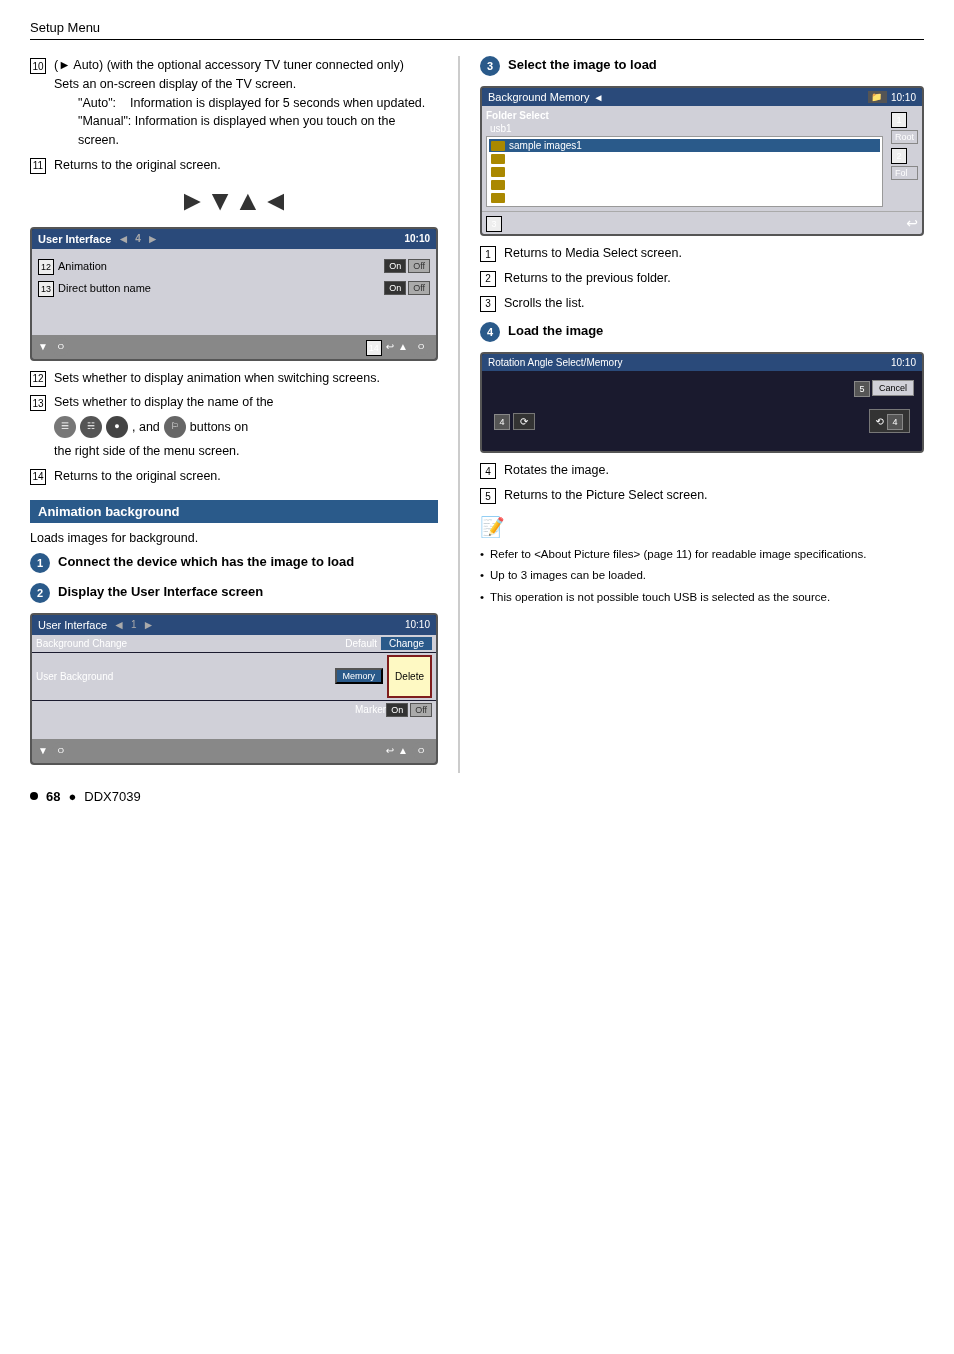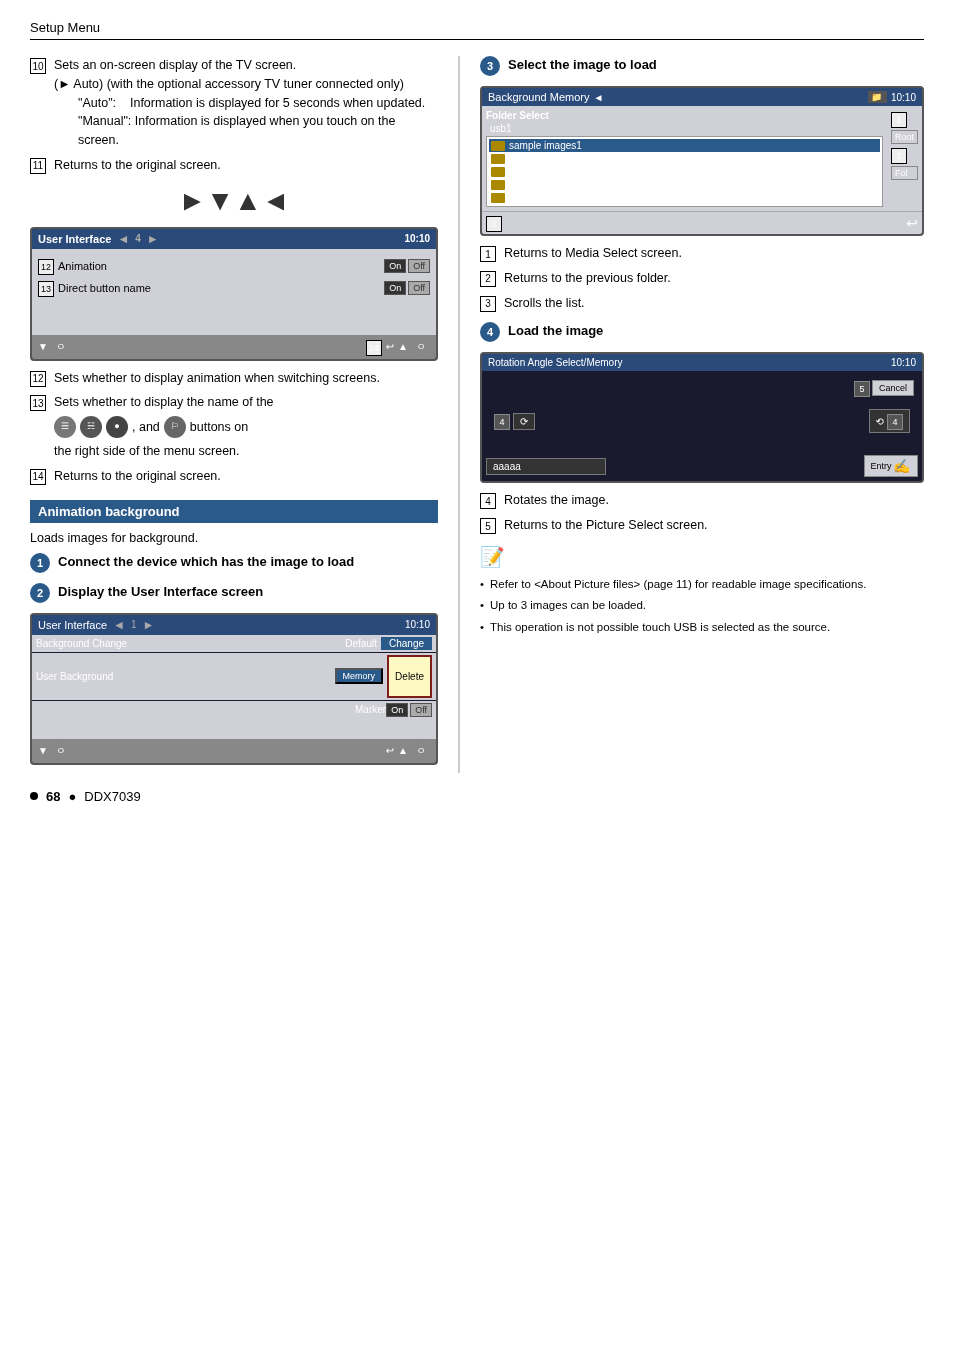--- a/index.html
+++ b/index.html
@@ -374,22 +374,22 @@
     <span class="header-title">Setup Menu</span>
   </div>
 
   <div class="two-col">
 
     <div class="left-col">
 
       <div class="num-item">
         <span class="num-box">10</span>
         <div class="text-block">
+          <div>(<span style="font-style:italic">►</span> Auto) (with the optional accessory TV tuner connected only)</div>
           <div>Sets an on-screen display of the TV screen.</div>
-          <div>(<span style="font-style:italic">►</span> Auto) (with the optional accessory TV tuner connected only)</div>
           <div class="sub-indent">"Auto":&nbsp;&nbsp;&nbsp; Information is displayed for 5 seconds when updated.</div>
           <div class="sub-indent">"Manual": Information is displayed when you touch on the screen.</div>
         </div>
       </div>
 
       <div class="num-item">
         <span class="num-box">11</span>
         <div class="text-block">Returns to the original screen.</div>
       </div>
 
@@ -632,27 +632,20 @@
             <div style="display:flex;align-items:center;gap:3px;">
               <span class="num-box" style="background:#555;color:#fff;font-size:9px;border-color:#888;">4</span>
               <div class="rot-box">⟳</div>
             </div>
             <div class="rot-box">
               <span>⟲</span>
               <span class="num-box" style="background:#555;color:#fff;font-size:9px;border-color:#888;">4</span>
             </div>
           </div>
         </div>
-        <div class="entry-row">
-          <div class="entry-input">aaaaa</div>
-          <div class="entry-btn">
-            <span>Entry</span>
-            <span class="hand-icon">✍</span>
-          </div>
-        </div>
       </div>
 
       <div style="margin: 6px 0 10px 0;">
         <div class="num-item">
           <span class="num-box">4</span>
           <span>Rotates the image.</span>
         </div>
         <div class="num-item">
           <span class="num-box">5</span>
           <span>Returns to the Picture Select screen.</span>

